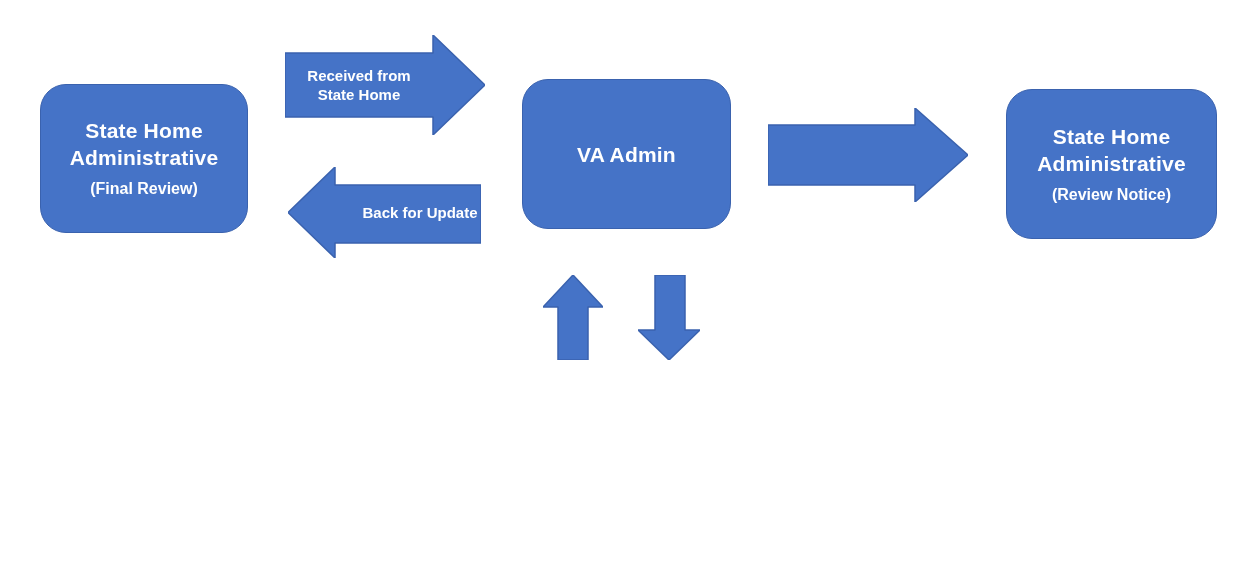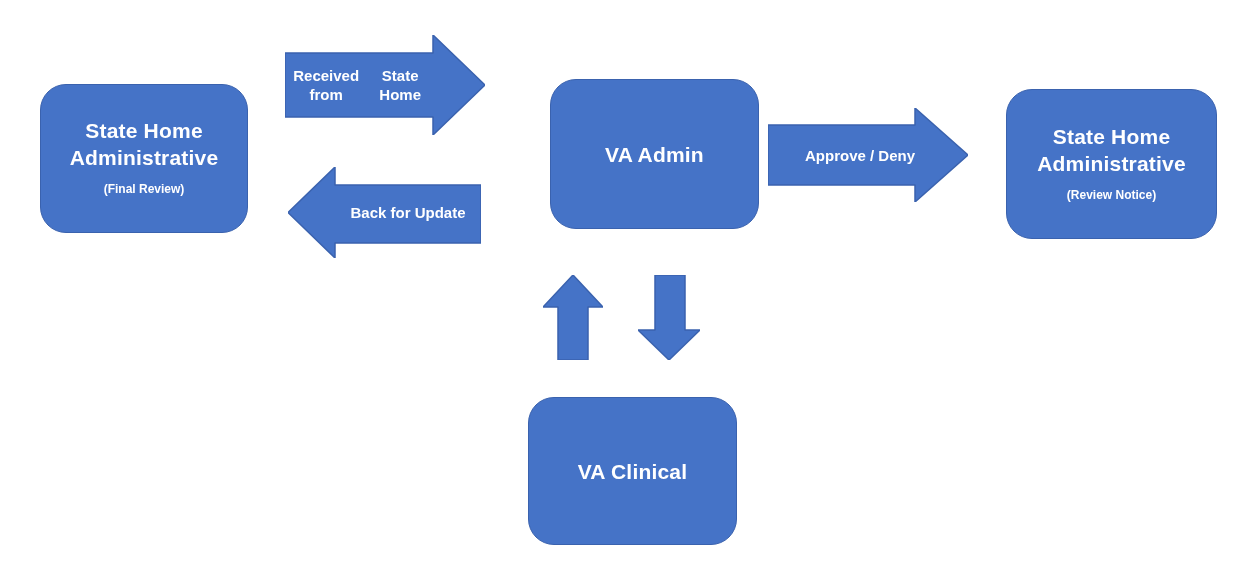--- a/index.html
+++ b/index.html
@@ -29,31 +29,32 @@
     text-align:center;
     box-sizing:border-box;
   }
   .node .title-line{
     font-size:21px;
     font-weight:600;
     line-height:27px;
     letter-spacing:.2px;
   }
   .node .subtitle{
-    font-size:12px;
+    font-size:16px;
     font-weight:600;
     margin-top:7px;
     line-height:22px;
   }
   .connector{position:absolute;}
   .connector svg{position:absolute;left:0;top:0;display:block;}
   .connector .arrow-label{
     position:absolute;
     top:0;bottom:0;
     display:flex;
+    flex-direction:column;
     align-items:center;
     justify-content:center;
     color:var(--label);
     font-size:15px;
     font-weight:600;
     line-height:19px;
     text-align:center;
     pointer-events:none;
   }
 </style>
@@ -75,26 +76,26 @@
     <div class="arrow-label" style="left:0;width:148px;">
       <span>Received from</span>
       <span>State Home</span>
     </div>
   </div>
 
   <div class="connector" style="left:288px;top:167px;width:193px;height:91px;">
     <svg width="193" height="91" viewBox="0 0 193 91">
       <polygon points="0,45.5 47,0 47,18 193,18 193,76 47,76 47,91" fill="#4573C7" stroke="#3A62AE" stroke-width="1.5" stroke-linejoin="round"></polygon>
     </svg>
-    <div class="arrow-label" style="left:47px;width:146px;">
+    <div class="arrow-label" style="left:59px;width:146px;">
       <span>Back for Update</span>
     </div>
   </div>
 
-  <div class="node" style="left:522px;top:79px;width:209px;height:150px;margin-left:28px;">
+  <div class="node" style="left:522px;top:79px;width:209px;height:150px;">
     <span class="title-line">VA Admin</span>
   </div>
 
   <div class="connector" style="left:768px;top:108px;width:200px;height:94px;">
     <svg width="200" height="94" viewBox="0 0 200 94">
       <polygon points="0,17 147,17 147,0 200,47 147,94 147,77 0,77" fill="#4573C7" stroke="#3A62AE" stroke-width="1.5" stroke-linejoin="round"></polygon>
     </svg>
     <div class="arrow-label" style="left:0;width:147px;justify-content:flex-end;">
       <span>Approve / Deny</span>
     </div>
@@ -111,17 +112,14 @@
       <polygon points="30,0 60,32 45,32 45,85 15,85 15,32 0,32" fill="#4573C7" stroke="#3A62AE" stroke-width="1.5" stroke-linejoin="round"></polygon>
     </svg>
   </div>
 
   <div class="connector" style="left:638px;top:275px;width:62px;height:85px;">
     <svg width="62" height="85" viewBox="0 0 62 85">
       <polygon points="17,0 47,0 47,55 62,55 31,85 0,55 17,55" fill="#4573C7" stroke="#3A62AE" stroke-width="1.5" stroke-linejoin="round"></polygon>
     </svg>
   </div>
 
-  <div class="node" style="left:528px;top:397px;width:209px;height:148px;">
-    <span class="title-line">VA Clinical</span>
-  </div>
 
 </div>
 
 </body></html>

